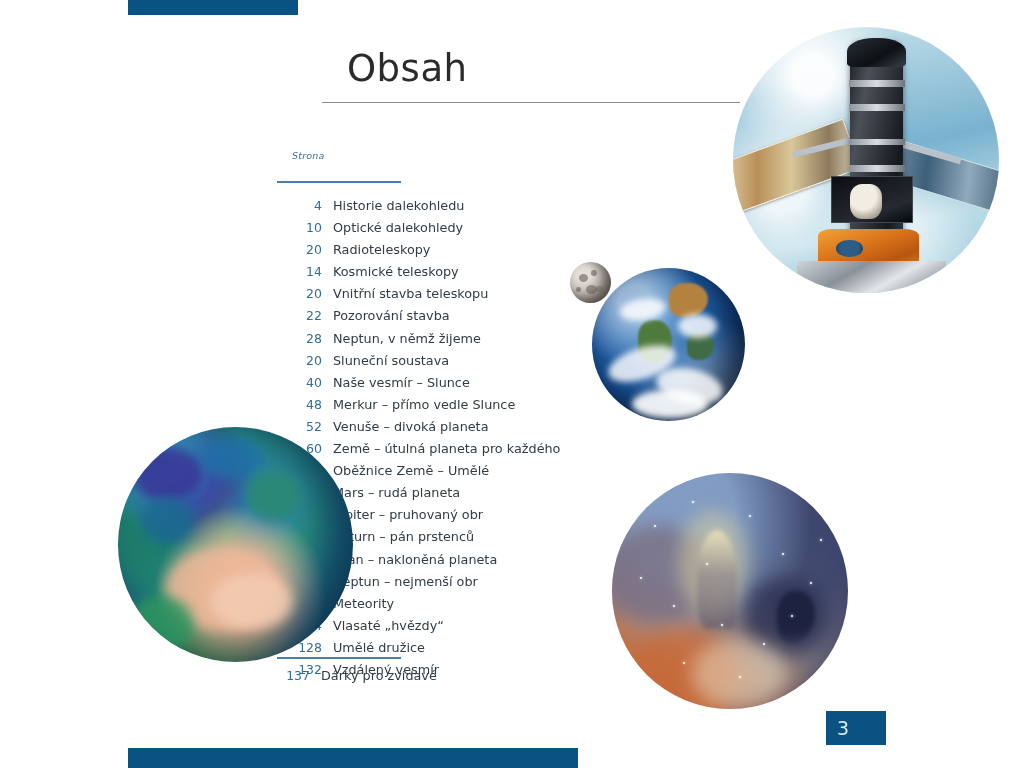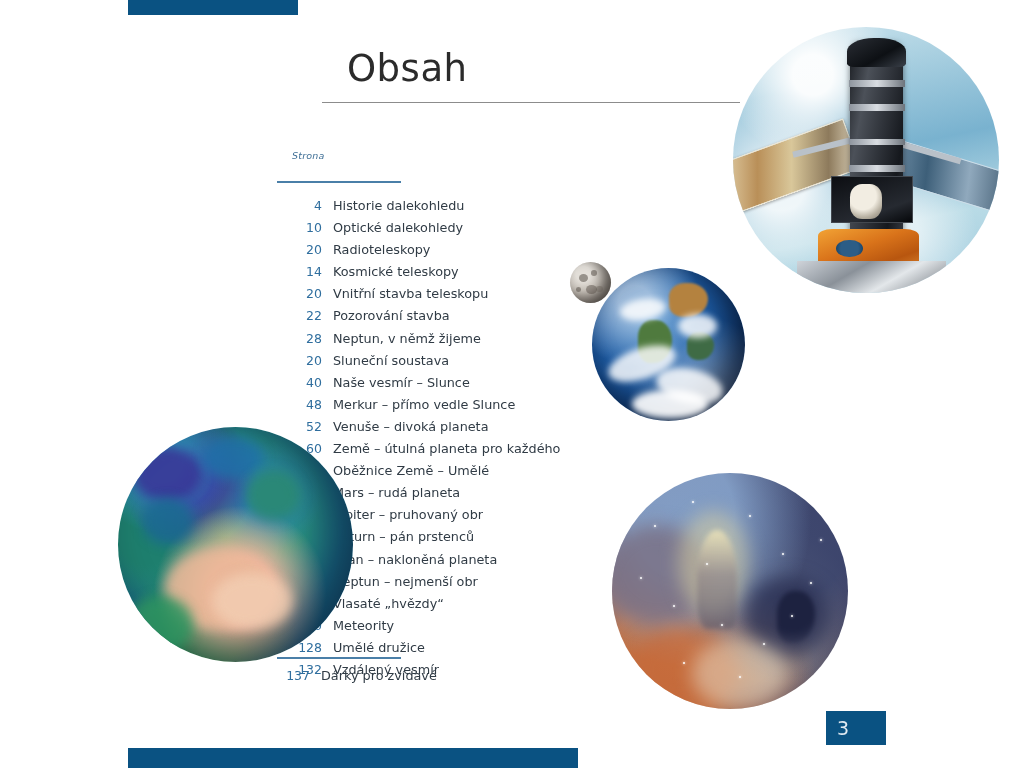--- a/index.html
+++ b/index.html
@@ -377,26 +377,26 @@
       </div>
       <div class="toc-row">
         <span class="toc-page">108</span>
         <span class="toc-label">Uran – nakloněná planeta</span>
       </div>
       <div class="toc-row">
         <span class="toc-page">114</span>
         <span class="toc-label">Neptun – nejmenší obr</span>
       </div>
       <div class="toc-row">
+        <span class="toc-page">120</span>
+        <span class="toc-label">Meteority</span>
+      </div>
+      <div class="toc-row">
         <span class="toc-page">124</span>
         <span class="toc-label">Vlasaté „hvězdy“</span>
-      </div>
-      <div class="toc-row">
-        <span class="toc-page">120</span>
-        <span class="toc-label">Meteority</span>
       </div>
       <div class="toc-row">
         <span class="toc-page">128</span>
         <span class="toc-label">Umělé družice</span>
       </div>
       <div class="toc-row">
         <span class="toc-page">132</span>
         <span class="toc-label">Vzdálený vesmír</span>
       </div>
     </div>

